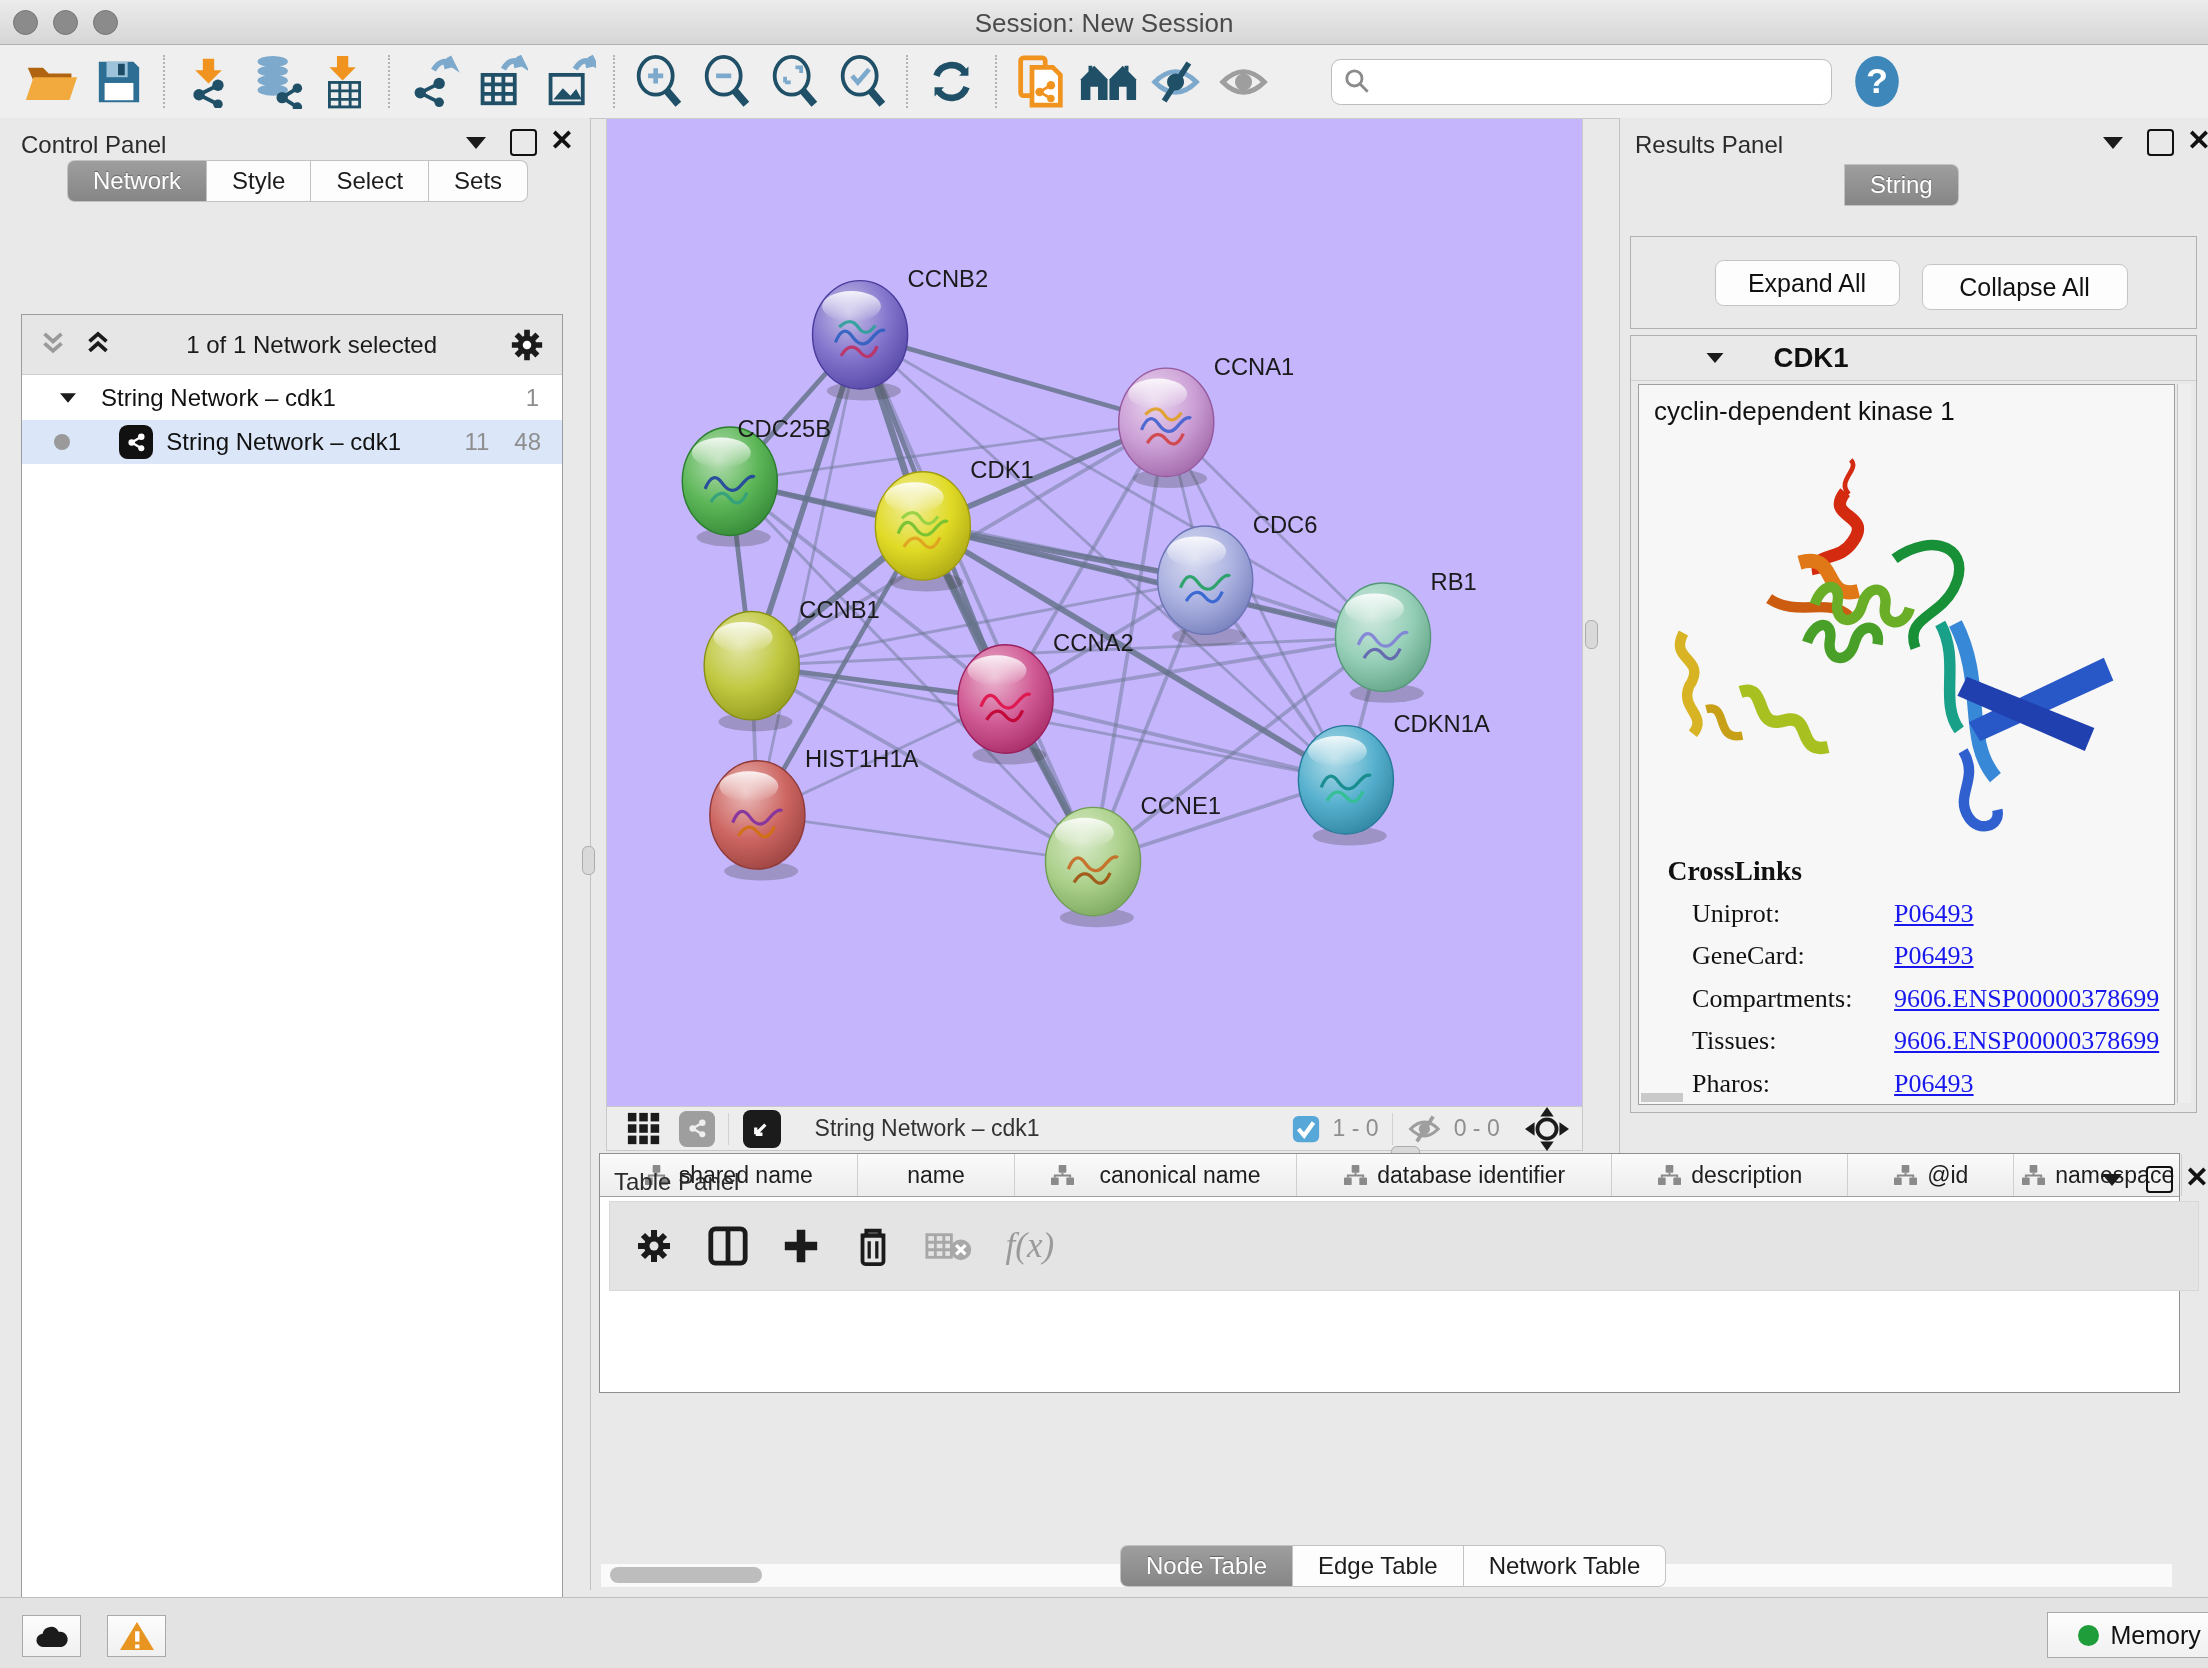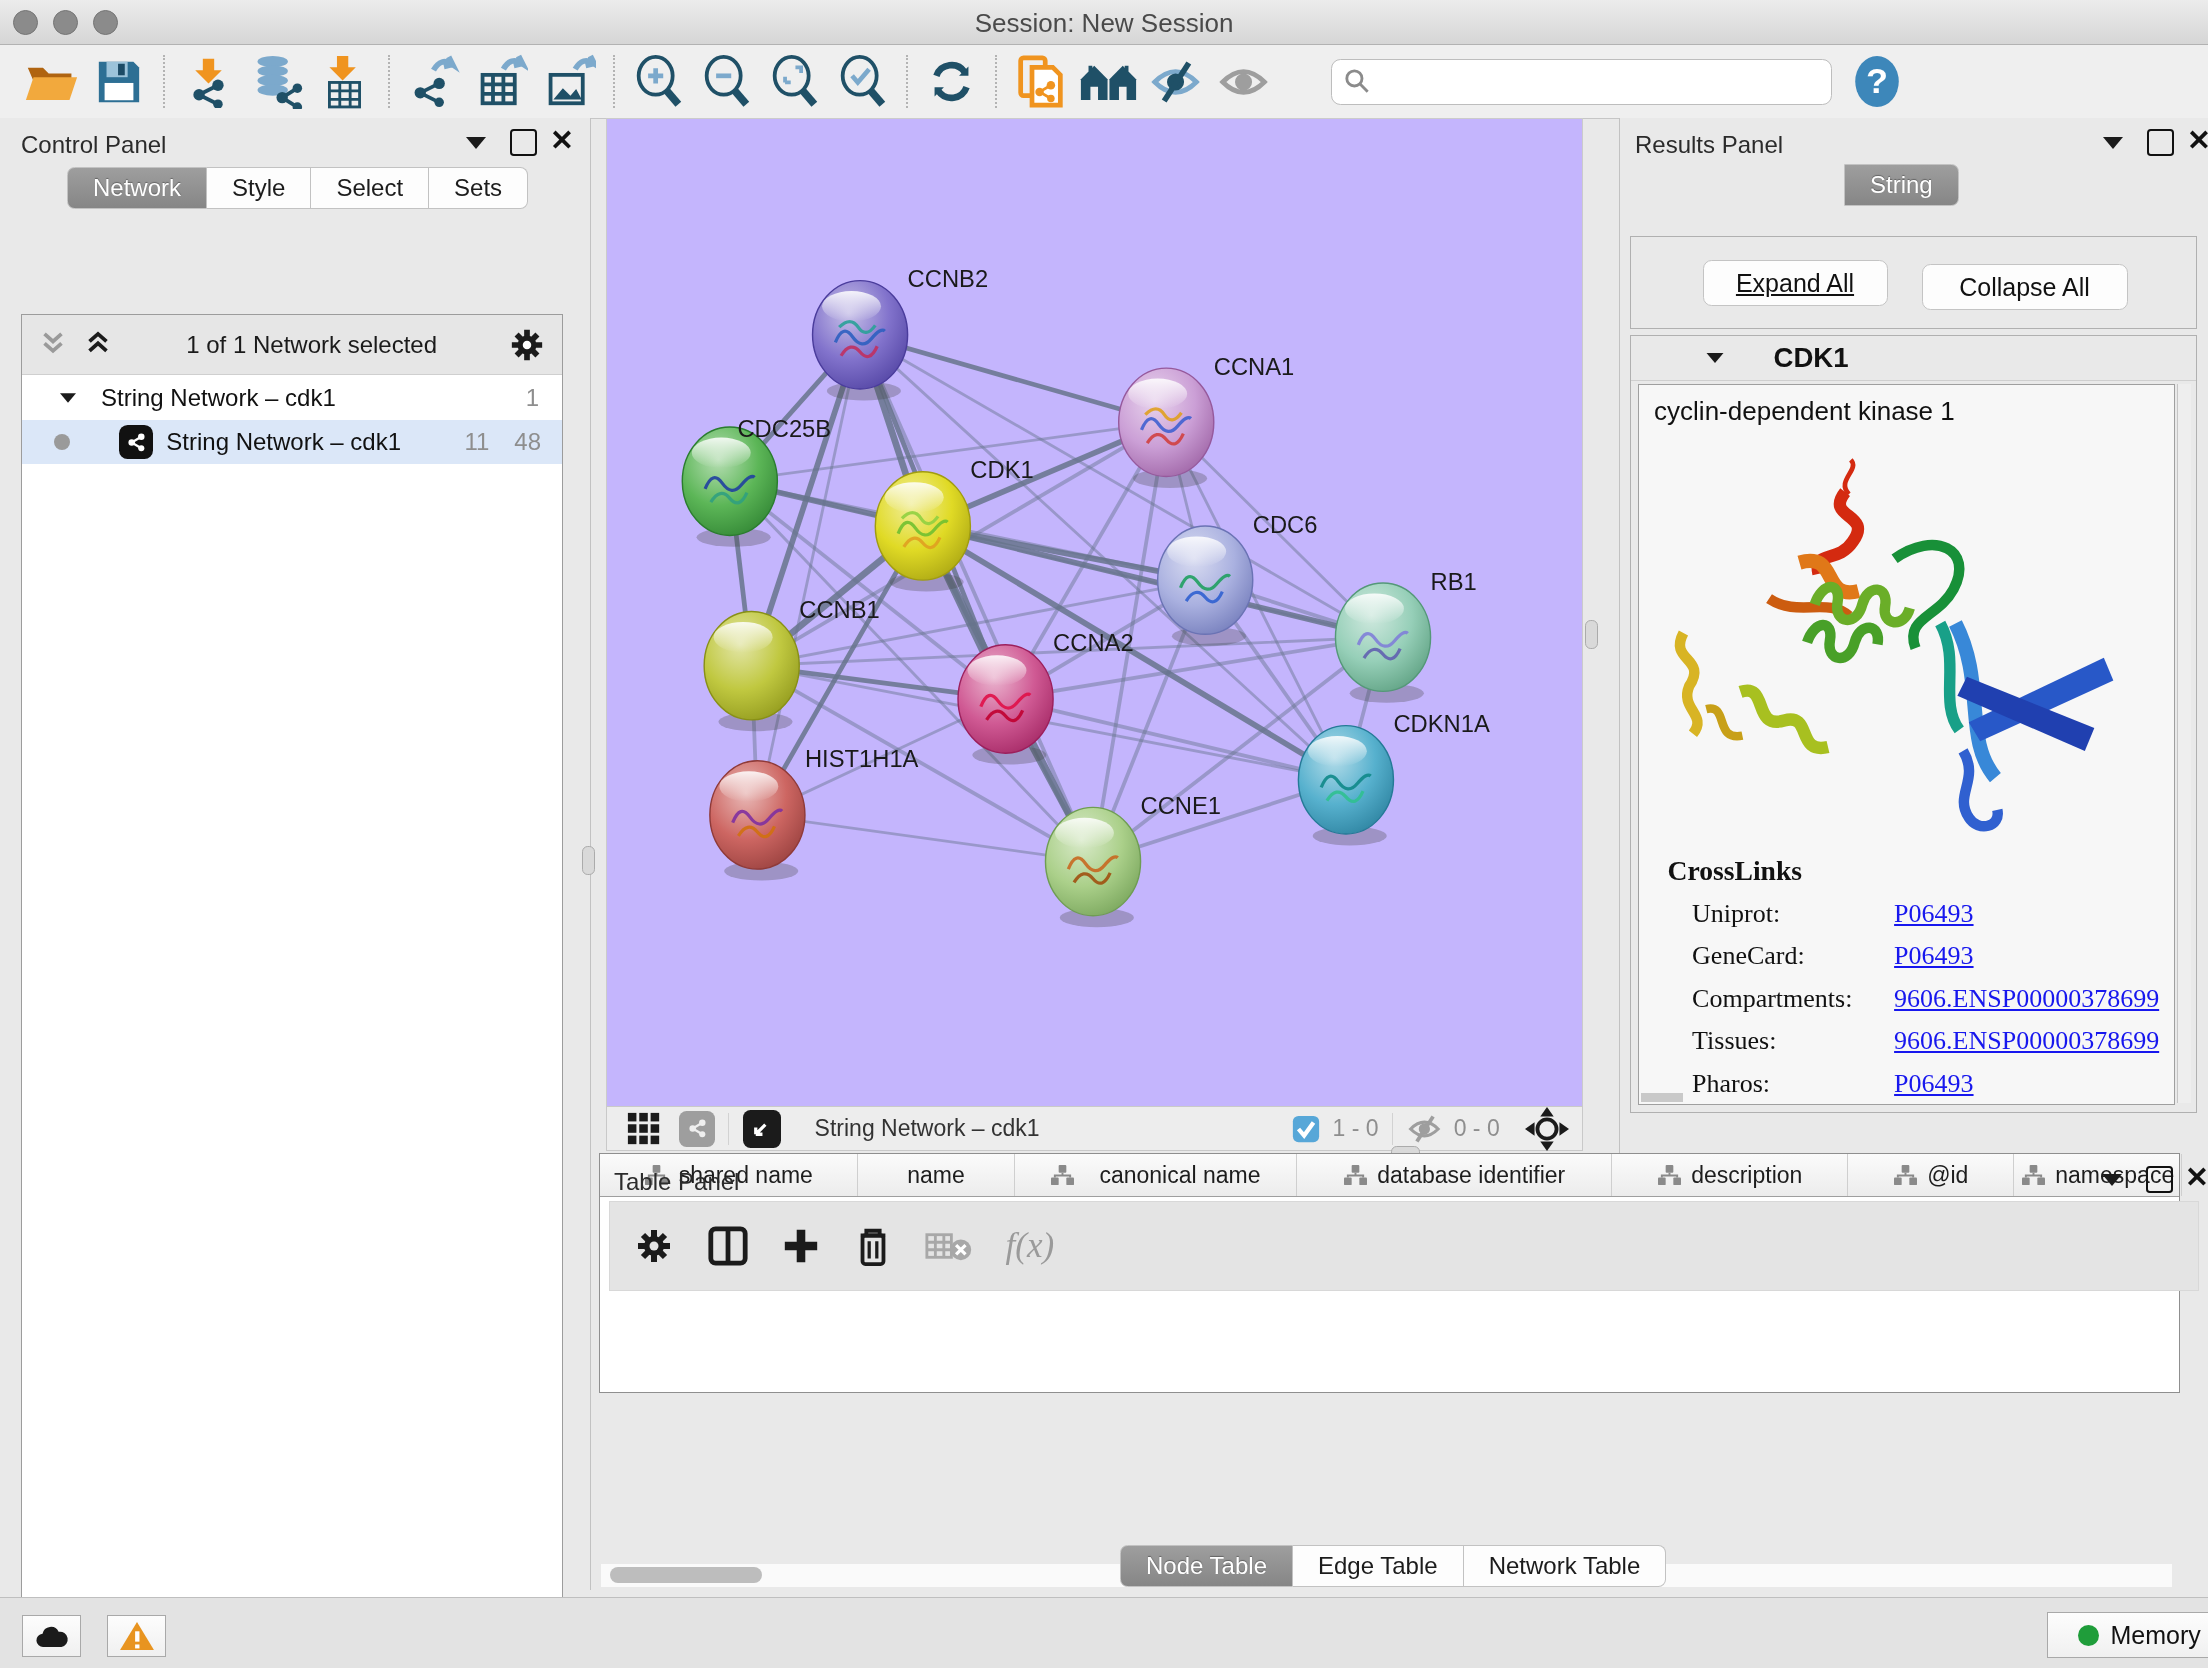--- a/index.html
+++ b/index.html
@@ -236,21 +236,21 @@
       </svg>
     </div>
   </div>
 
   <div class="abs" style="left:0;top:118px;width:590px;height:1472px;background:#e9e9e9;border-right:1px solid #c2c2c2;">
     <div class="abs panel-title" style="left:21px;top:13.3px;">Control Panel</div>
     <span class="abs tri-down" style="left:466px;top:19px;"></span>
     <span class="abs sqbtn" style="left:510px;top:11.4px;"></span>
     <span class="abs xbtn" style="left:550px;top:11.4px;">✕</span>
 
-    <div class="abs seg" style="left:67px;top:49px;">
+    <div class="abs seg" style="left:67px;top:42px;">
       <div class="tab active">Network</div>
       <div class="tab">Style</div>
       <div class="tab">Select</div>
       <div class="tab">Sets</div>
     </div>
 
     <div class="abs treebox">
       <div class="treehdr">
         <svg width="32" height="28.5" viewBox="0 0 34 30" style="margin-left:15px">
           <path d="M8 4 17 12 26 4 M8 14 17 22 26 14" stroke="#9a9a9a" stroke-width="4" fill="none"></path>
@@ -562,21 +562,21 @@
     <div class="abs panel-title" style="left:15px;top:13.3px;">Results Panel</div>
     <span class="abs tri-down" style="left:483px;top:19px;"></span>
     <span class="abs sqbtn" style="left:527px;top:11.4px;"></span>
     <span class="abs xbtn" style="left:567px;top:11.4px;">✕</span>
 
     <div class="abs seg" style="left:224px;top:46px;">
       <div class="tab active">String</div>
     </div>
 
     <div class="abs rcard" style="left:9.5px;top:118px;width:565px;height:91px;">
-      <div class="abs btn" style="left:72px;top:23px;width:183px;height:44px;text-decoration:underline;">Expand All</div>
+      <div class="abs btn" style="left:84px;top:23px;width:183px;height:44px;">Expand All</div>
       <div class="abs btn" style="left:291px;top:27px;width:204px;height:44px;text-align:center;">Collapse All</div>
     </div>
 
     <div class="abs rcard" style="left:9.5px;top:217px;width:565px;height:776px;">
       <div style="height:44px;display:flex;align-items:center;border-bottom:1px solid #cfcfcf;">
         <span class="tri-down" style="margin-left:74px;transform:scale(.85);"></span>
         <span style="margin-left:49px;font-size:27.6px;font-weight:bold;color:#111;">CDK1</span>
       </div>
       <div class="abs" style="left:7.6px;top:48px;width:535px;height:719px;background:#f7f7f7;border:1px solid #9f9f9f;overflow:hidden;">
         <div style="margin:11.4px 0 0 15px;font-size:26px;color:#111;">cyclin-dependent kinase 1</div>

